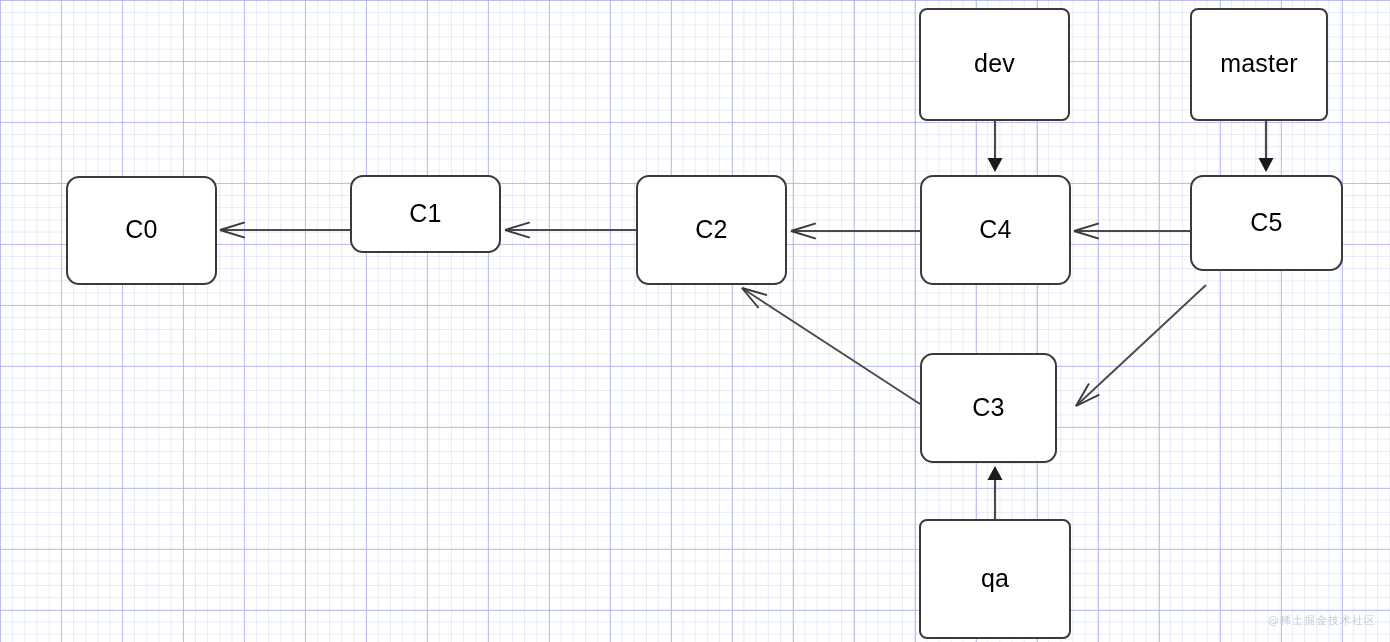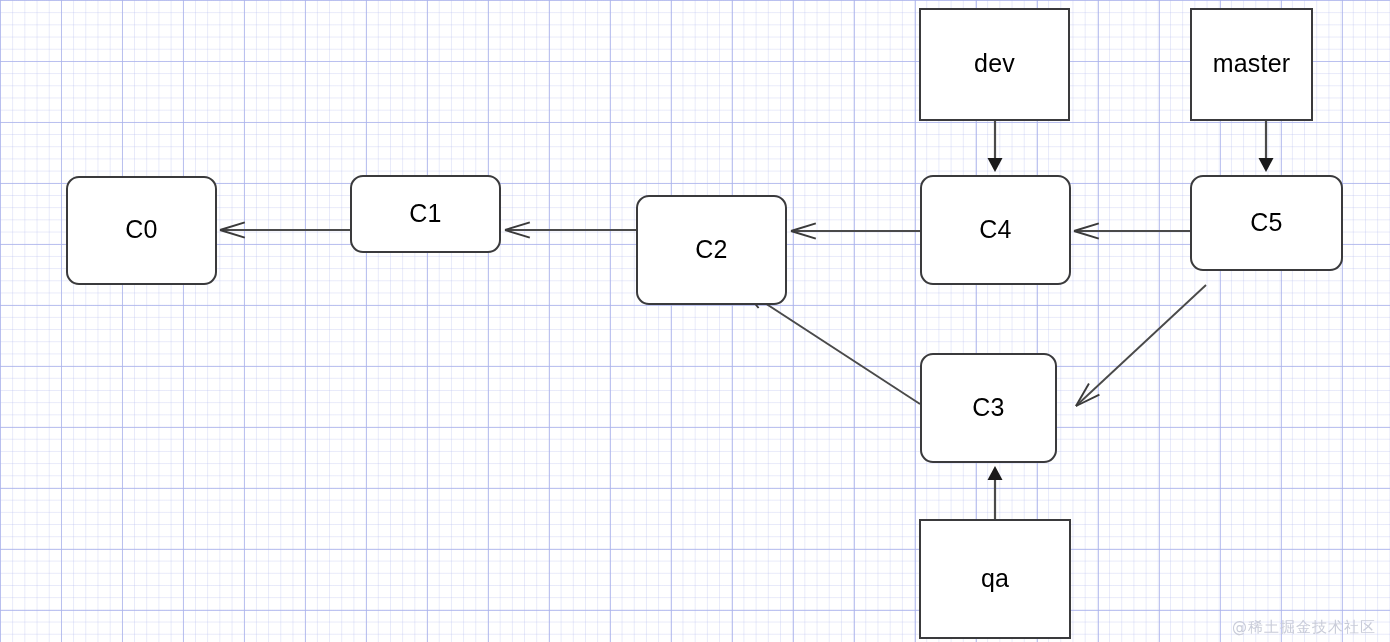--- a/index.html
+++ b/index.html
@@ -45,33 +45,33 @@
     color: #000000;
     font-size: 25px;
     line-height: 1;
     letter-spacing: 0.2px;
     z-index: 2;
   }
   .node.commit {
     border-radius: 13px;
   }
   .node.branch {
-    border-radius: 0;
+    border-radius: 8px;
     border-width: 2.5px;
   }
   .node-label {
     display: block;
     pointer-events: none;
     transform: translateY(-1px);
   }
   #watermark {
     position: absolute;
     right: 14px;
-    bottom: 5px;
-    font-size: 15px;
+    bottom: 14px;
+    font-size: 11px;
     color: #c9ccd9;
     letter-spacing: 1px;
     white-space: nowrap;
     z-index: 3;
     font-family: "DejaVu Sans", "Liberation Sans", sans-serif;
   }
 </style>
 </head>
 <body>
 
@@ -122,36 +122,36 @@
       </g>
     </svg>
 
   <div id="node-layer">
       <div class="node commit" style="left: 66px; top: 176px; width: 151px; height: 109px;">
         <span class="node-label">C0</span>
       </div>
       <div class="node commit" style="left: 350px; top: 175px; width: 151px; height: 78px;">
         <span class="node-label">C1</span>
       </div>
-      <div class="node commit" style="left: 636px; top: 175px; width: 151px; height: 110px; margin-top: 20px;">
+      <div class="node commit" style="left: 636px; top: 175px; width: 151px; height: 110px;">
         <span class="node-label">C2</span>
       </div>
       <div class="node commit" style="left: 920px; top: 353px; width: 137px; height: 110px;">
         <span class="node-label">C3</span>
       </div>
       <div class="node commit" style="left: 920px; top: 175px; width: 151px; height: 110px;">
         <span class="node-label">C4</span>
       </div>
       <div class="node commit" style="left: 1190px; top: 175px; width: 153px; height: 96px;">
         <span class="node-label">C5</span>
       </div>
       <div class="node branch" style="left: 919px; top: 8px; width: 151px; height: 113px;">
         <span class="node-label">dev</span>
       </div>
-      <div class="node branch" style="left: 1190px; top: 8px; width: 123px; height: 113px;">
+      <div class="node branch" style="left: 1190px; top: 8px; width: 138px; height: 113px;">
         <span class="node-label">master</span>
       </div>
       <div class="node branch" style="left: 919px; top: 519px; width: 152px; height: 120px; justify-content: center;">
         <span class="node-label">qa</span>
       </div>
     </div>
 
   <div id="watermark">@稀土掘金技术社区</div>
 
 </div>

